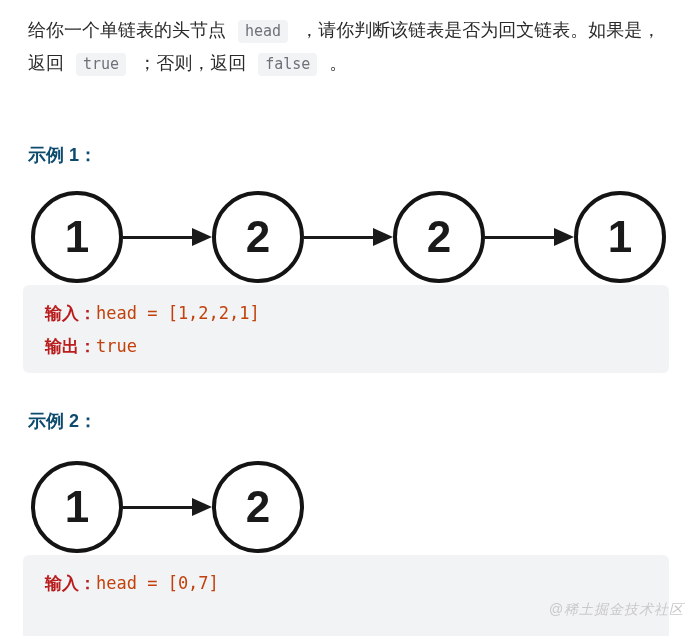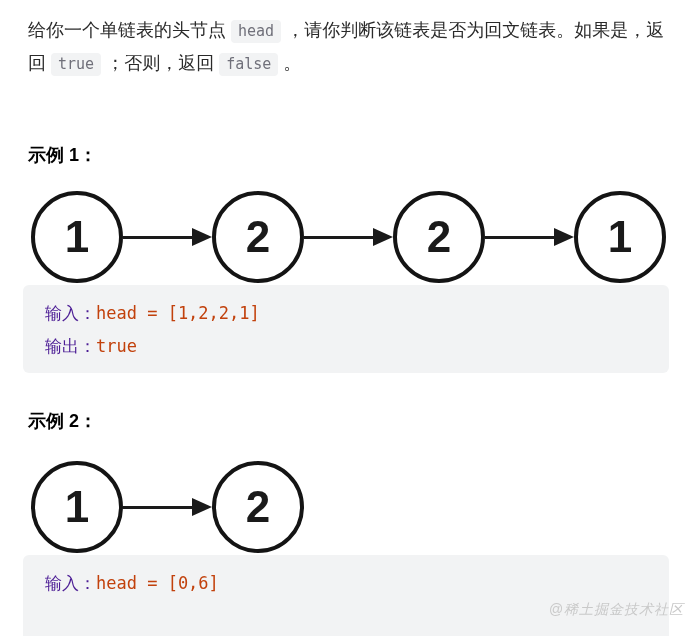--- a/index.html
+++ b/index.html
@@ -18,30 +18,30 @@
     max-width: 640px;
     color: #2a2a2a;
   }
   .inline-code {
     font-family: "DejaVu Sans Mono", monospace;
     font-size: 15px;
     color: #70707a;
     background: #f2f3f4;
     border-radius: 4px;
     padding: 2px 7px 3px 7px;
-    margin: 0 5px;
+    margin: 0 12px;
     white-space: nowrap;
     text-align: center;
   }
   .example-title {
     margin: 64px 0 0 28px;
     font-size: 18px;
     line-height: 22px;
     font-weight: 700;
-    color: #000000;
+    color: #0c4a6e;
   }
   .example-title.second { margin-top: 37px; }
   .diagram {
     display: flex;
     align-items: center;
     margin: 25px 0 0 31px;
     height: 92px;
   }
   .diagram.second { margin-top: 29px; }
   .node {
@@ -93,22 +93,22 @@
     box-sizing: border-box;
     padding: 12px 0 0 22px;
   }
   .io-line {
     font-size: 17px;
     line-height: 32px;
     color: #1f1f1f;
     white-space: pre;
   }
   .io-label {
-    font-weight: 400;
-    color: #4c1d95;
+    font-weight: 700;
+    color: #b91c1c;
   }
   .io-value {
     font-family: "DejaVu Sans Mono", monospace;
     color: #c2410c;
   }
   .watermark {
     position: absolute;
     top: 601px;
     right: 8px;
     font-size: 14px;
@@ -157,18 +157,18 @@
   <div class="diagram second">
     <div class="node">1</div>
     <div class="arrow">
       <span class="arrow-line"></span>
       <span class="arrow-head"></span>
     </div>
     <div class="node">2</div>
   </div>
 
   <div class="io-box">
-    <div class="io-line"><span class="io-label">输入：</span><span class="io-value">head = [0,6]</span></div>
+    <div class="io-line"><span class="io-label">输入：</span><span class="io-value">head = [0,7]</span></div>
   </div>
 
   <div class="watermark">@稀土掘金技术社区</div>
 
 </div>
 
 </body></html>

